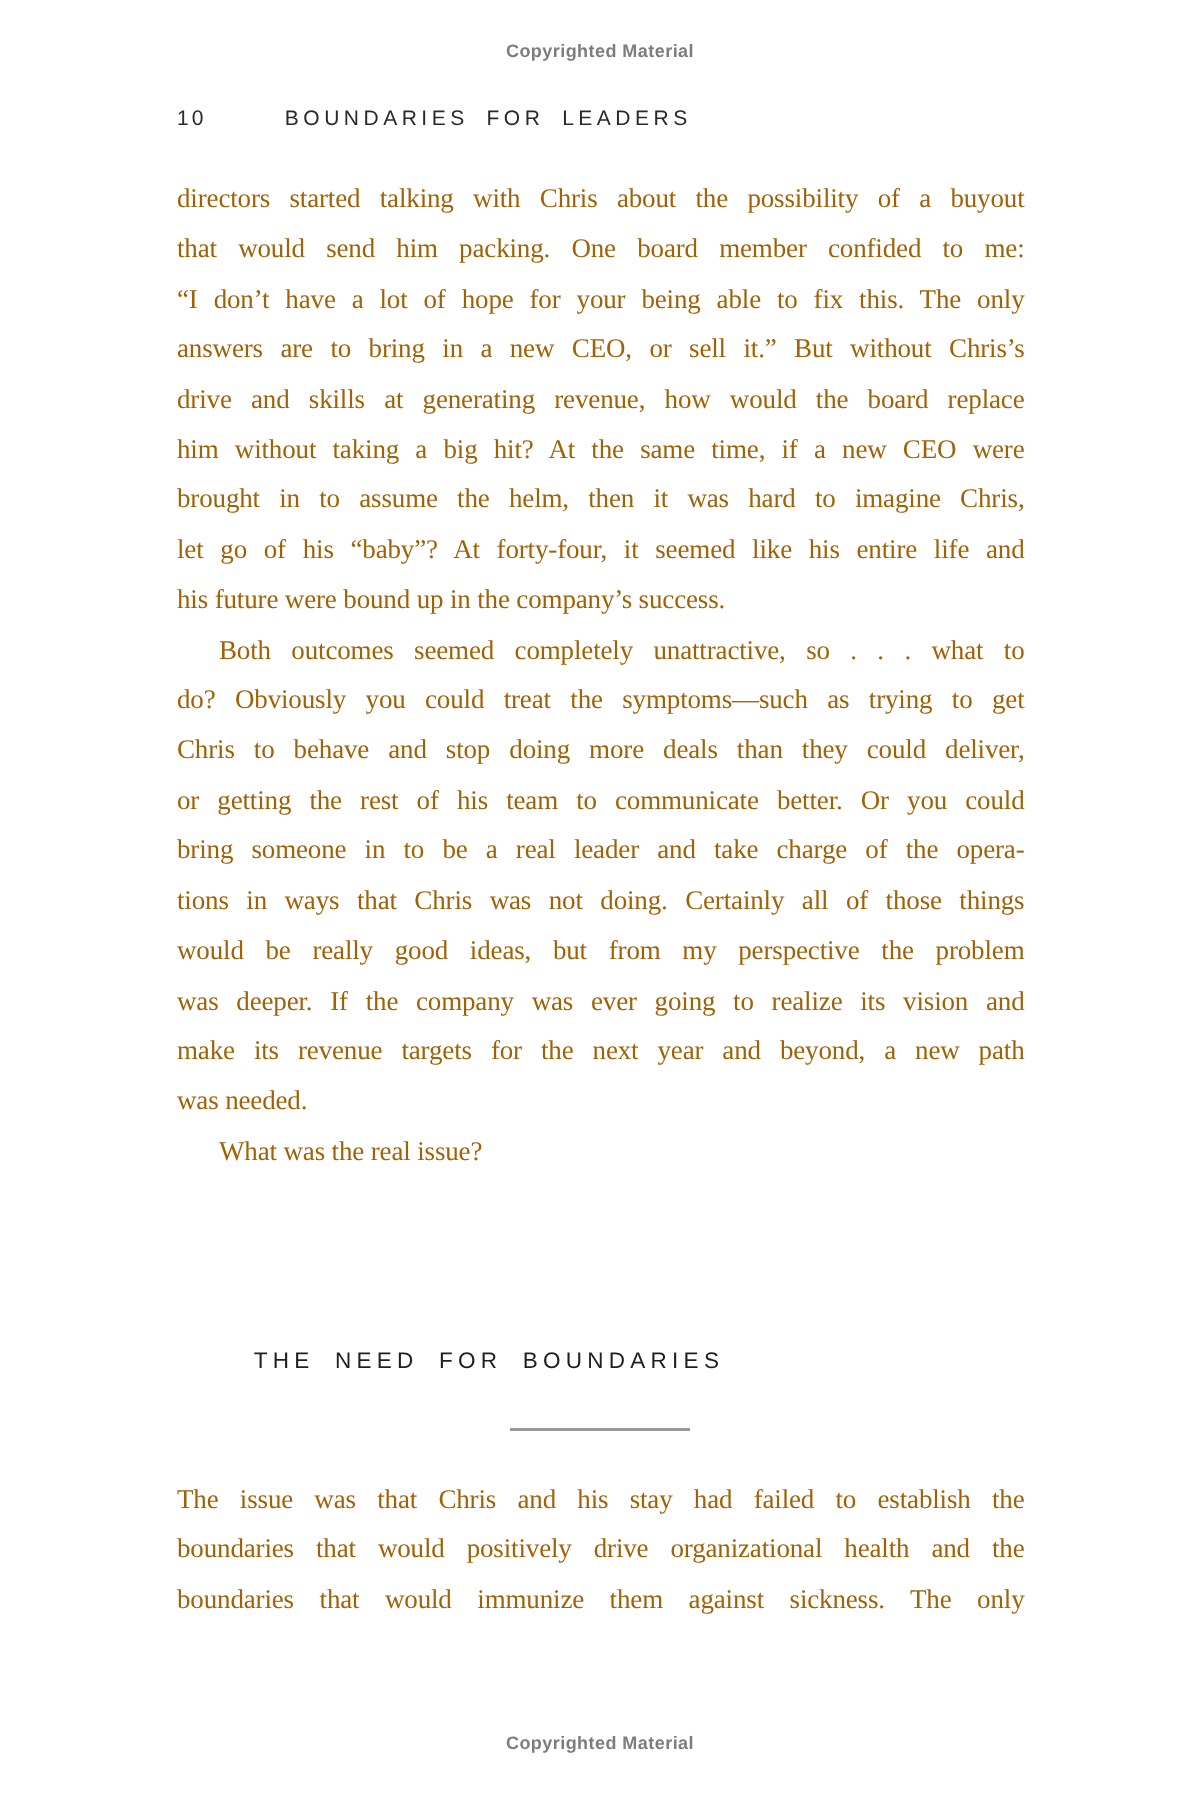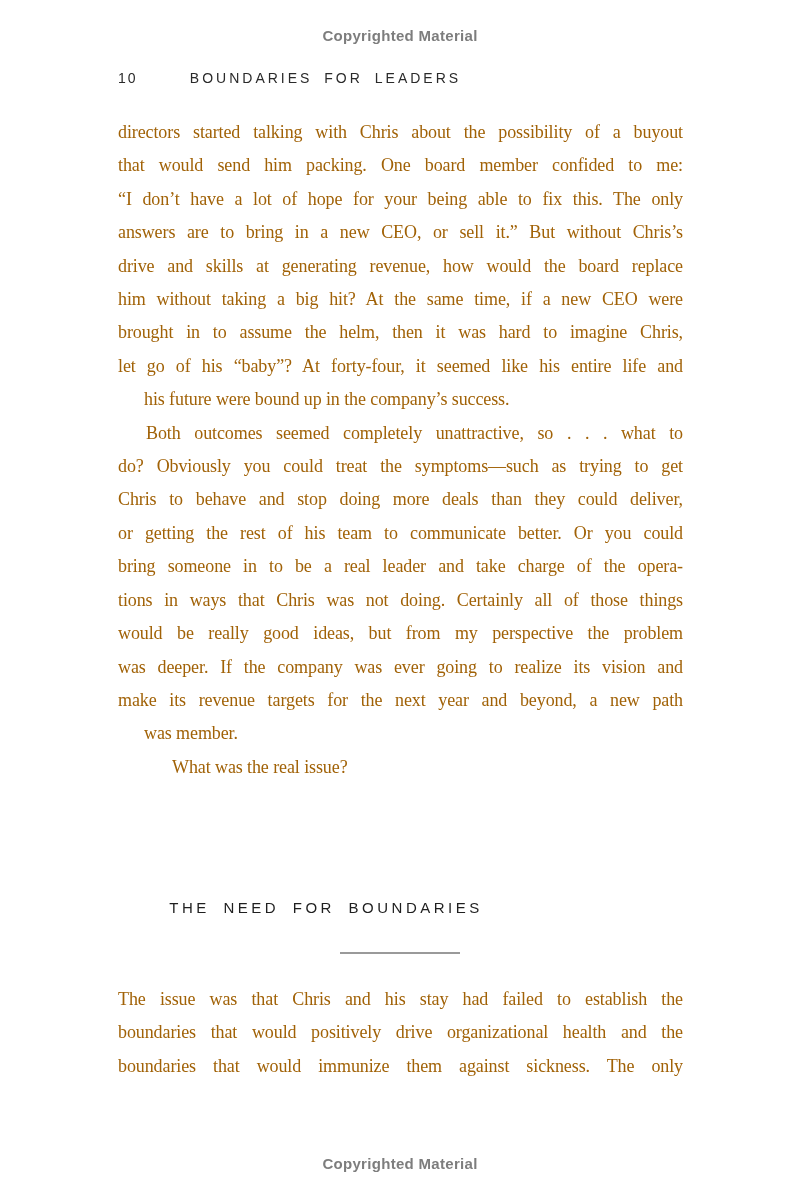--- a/index.html
+++ b/index.html
@@ -12,21 +12,21 @@
     overflow: hidden;
     font-family: "Liberation Serif", "DejaVu Serif", serif;
   }
   .copyright {
     position: absolute;
     left: 0;
     width: 800px;
     text-align: center;
     font-family: "Liberation Sans", "DejaVu Sans", sans-serif;
     font-weight: bold;
-    font-size: 15px;
+    font-size: 12px;
     color: #7d7d7d;
     letter-spacing: 0.3px;
   }
   .copyright-top { top: 27px; }
   .copyright-bottom { top: 1155px; }
   .running-head-row {
     position: absolute;
     top: 70px;
     left: 0;
     width: 800px;
@@ -61,21 +61,21 @@
     color: #a16207;
     letter-spacing: -0.1px;
   }
   .body-block-1 { top: 116px; }
   .body-block-2 { top: 983px; }
   .paragraph { margin: 0; }
   .line {
     text-align: justify;
     text-align-last: justify;
   }
-  .line.last-left { text-align-last: left; margin-left: 26px; }
+  .line.last-left { text-align-last: left; }
   .line.indent { text-indent: 28px; }
   .section-heading {
     position: absolute;
     top: 899px;
     left: 0;
     width: 652px;
     text-align: center;
     font-family: "Liberation Sans", "DejaVu Sans", sans-serif;
     font-size: 15px;
     letter-spacing: 3.5px;
@@ -118,21 +118,21 @@
       <div class="paragraph">
         <div class="line indent">Both outcomes seemed completely unattractive, so . . . what to</div>
         <div class="line">do? Obviously you could treat the symptoms—such as trying to get</div>
         <div class="line">Chris to behave and stop doing more deals than they could deliver,</div>
         <div class="line">or getting the rest of his team to communicate better. Or you could</div>
         <div class="line">bring someone in to be a real leader and take charge of the opera-</div>
         <div class="line">tions in ways that Chris was not doing. Certainly all of those things</div>
         <div class="line">would be really good ideas, but from my perspective the problem</div>
         <div class="line">was deeper. If the company was ever going to realize its vision and</div>
         <div class="line">make its revenue targets for the next year and beyond, a new path</div>
-        <div class="line last-left">was member.</div>
+        <div class="line last-left">was needed.</div>
       </div>
       <div class="paragraph">
         <div class="line last-left indent">What was the real issue?</div>
       </div>
     </div>
 
   <div class="section-heading">THE NEED FOR BOUNDARIES</div>
 
   <div class="divider"></div>
 

